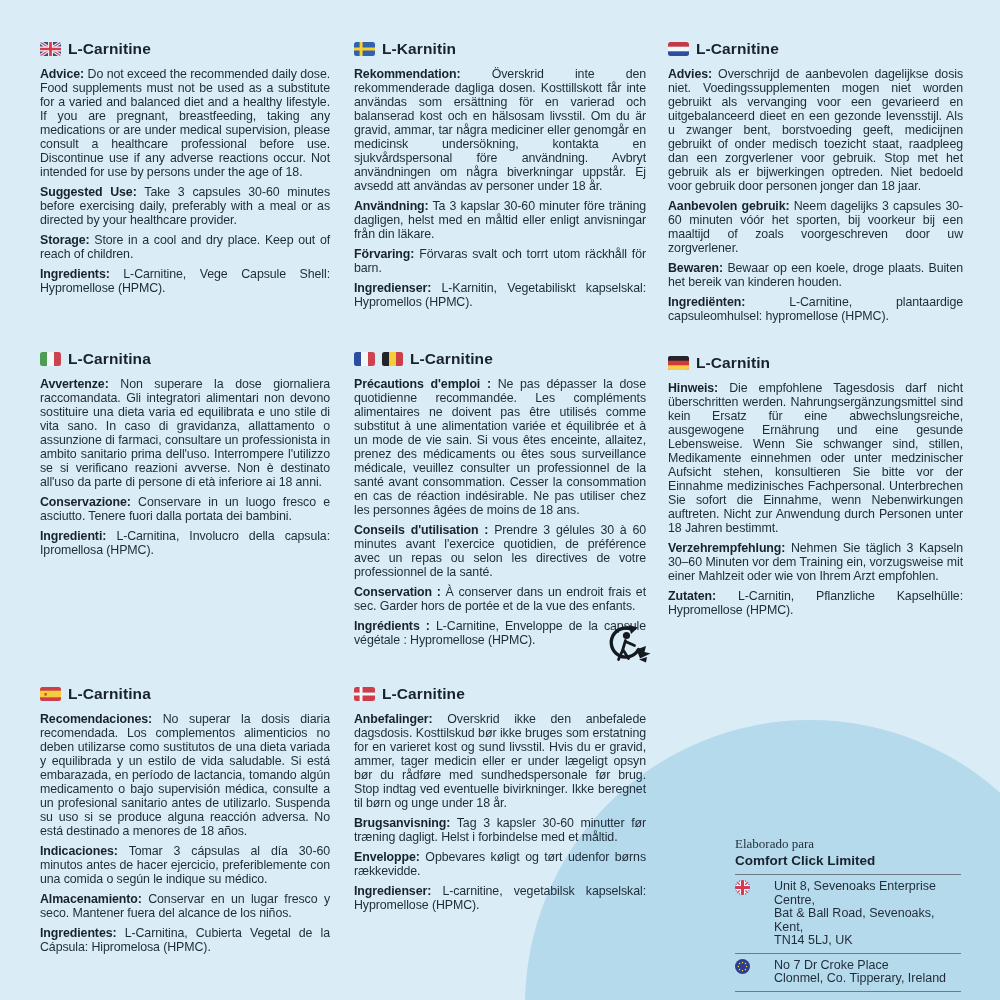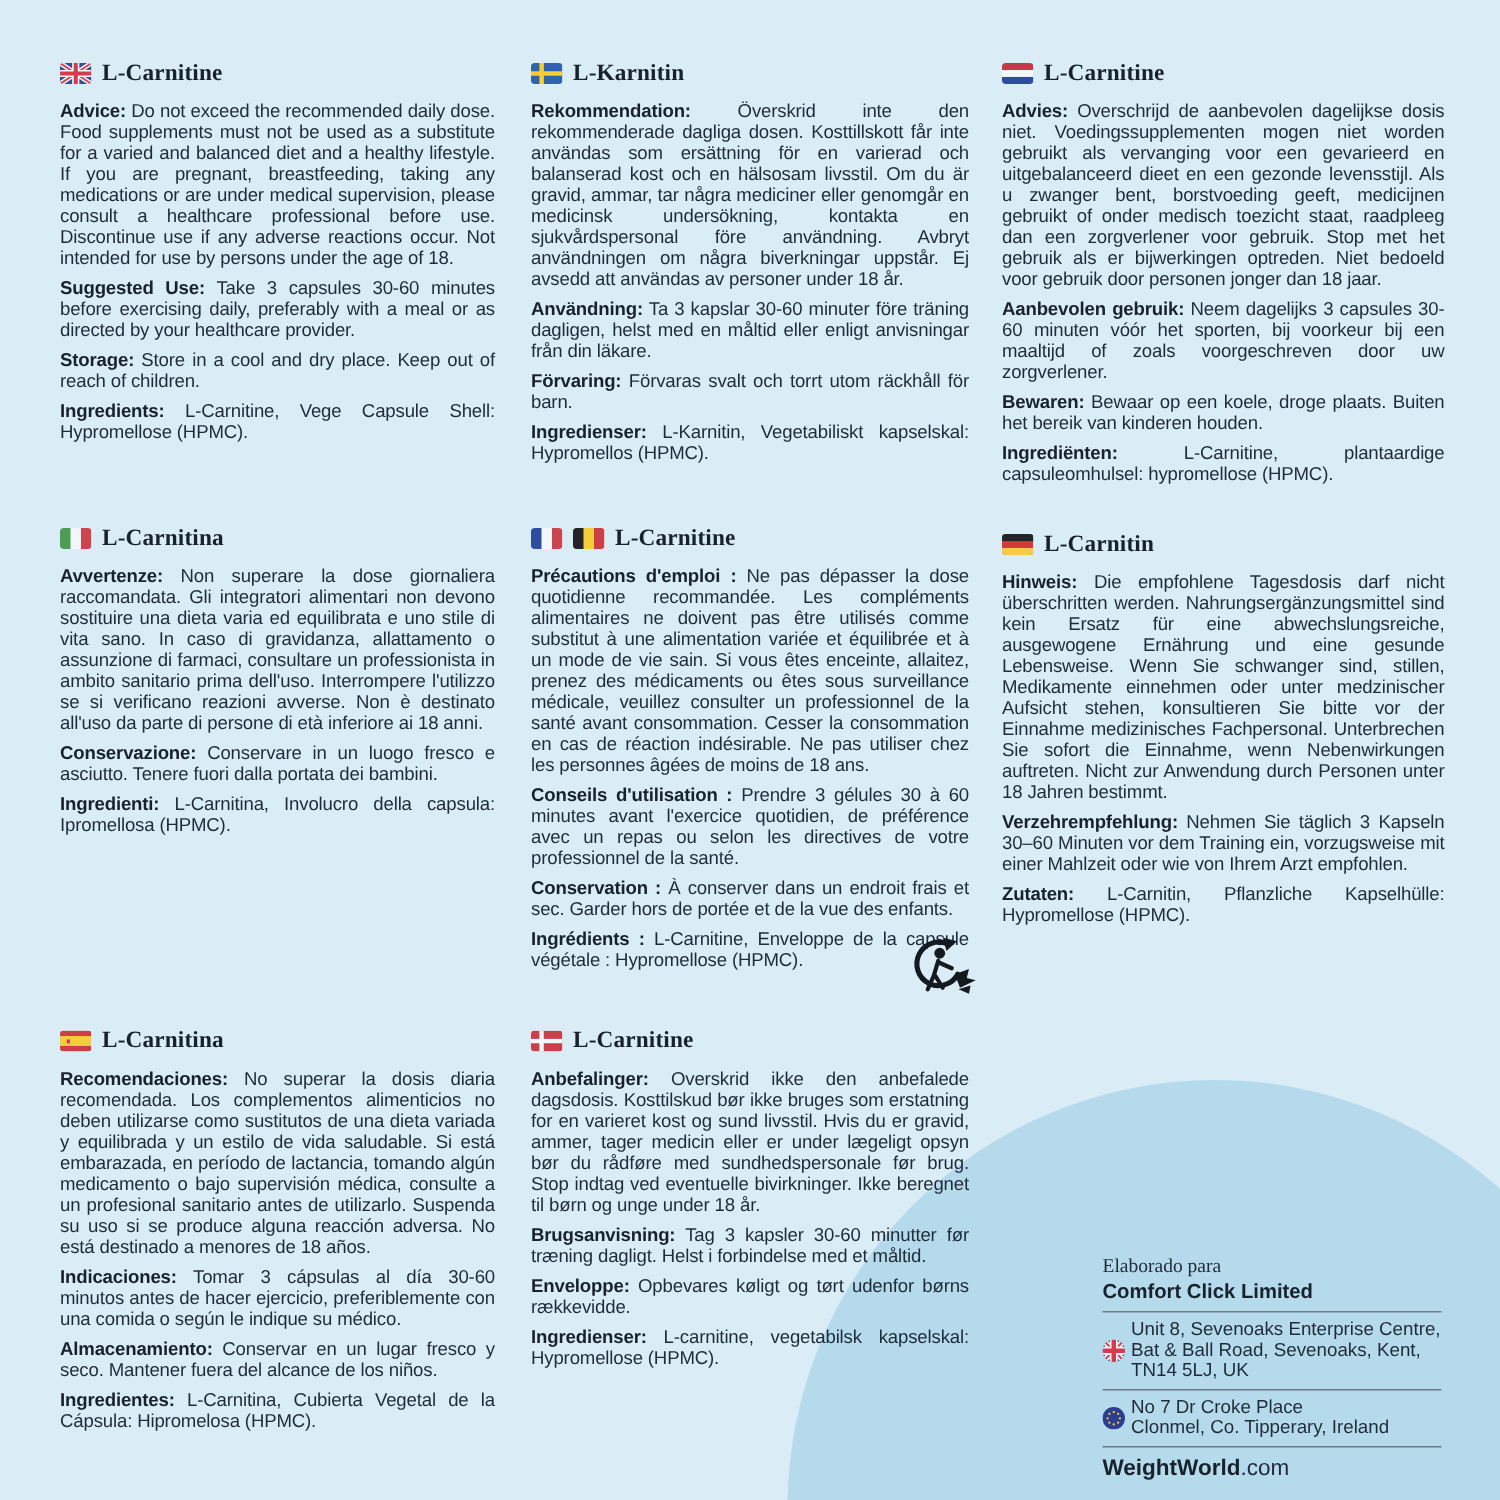--- a/index.html
+++ b/index.html
@@ -20,35 +20,35 @@
   }
   .sec{position:absolute;z-index:2;}
   .pos-en{left:40px;top:40px;width:290px;}
   .pos-se{left:354px;top:40px;width:292px;}
   .pos-nl{left:668px;top:40px;width:295px;}
   .pos-it{left:40px;top:350px;width:290px;}
   .pos-fr{left:354px;top:350px;width:292px;}
   .pos-de{left:668px;top:354px;width:295px;}
   .pos-es{left:40px;top:685px;width:290px;}
   .pos-dk{left:354px;top:685px;width:292px;}
-  .sec-head{display:flex;align-items:center;gap:7px;margin-bottom:9px;font-family:Liberation Serif, serif;}
+  .sec-head{display:flex;align-items:center;gap:7px;margin-bottom:9px;}
   .sec-title{font-size:15.5px;font-weight:700;letter-spacing:.1px;color:#18222d;}
   .flag{width:21px;height:14px;border-radius:2.5px;overflow:hidden;display:inline-block;flex:0 0 auto;line-height:0;}
   .flag svg{display:block;}
   .para{margin:0 0 6px 0;font-size:12.4px;line-height:14px;text-align:justify;letter-spacing:-.1px;}
   .para b{font-weight:700;color:#18222d;margin-top:24px;}
   .triman{position:absolute;left:605px;top:624px;z-index:3;line-height:0;}
   .mfr{
     position:absolute;left:735px;top:836px;width:226px;z-index:3;
     font-size:12.5px;line-height:13.5px;
   }
   .mfr-pre{font-size:13px;line-height:16px;font-family:Liberation Serif, serif;}
   .mfr-company{font-size:13.5px;line-height:17px;font-weight:700;color:#18222d;}
   .mfr-div{border:none;border-top:1px solid #6e7b86;margin:5px 0;}
-  .addr-row{display:flex;align-items:center;gap:4px;}
+  .addr-row{display:flex;align-items:flex-start;gap:24px;}
   .addr-row .ricon{flex:0 0 auto;line-height:0;}
   .addr-lines{flex:1;}
   .site{font-size:15px;line-height:18px;}
   .site b{font-weight:700;color:#18222d;}
 </style>
 </head>
 <body>
 
 <div class="label">
   <div class="bg-circle"></div>

